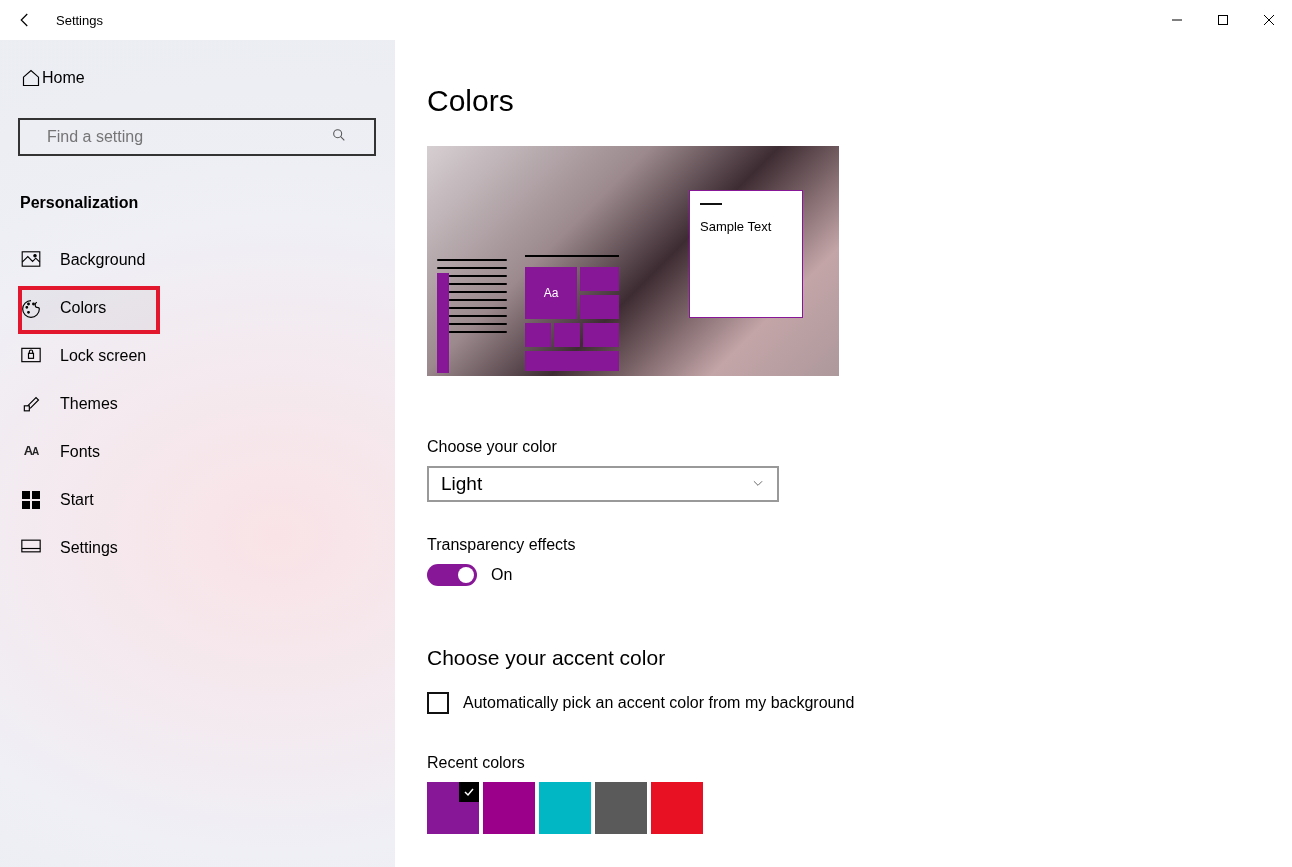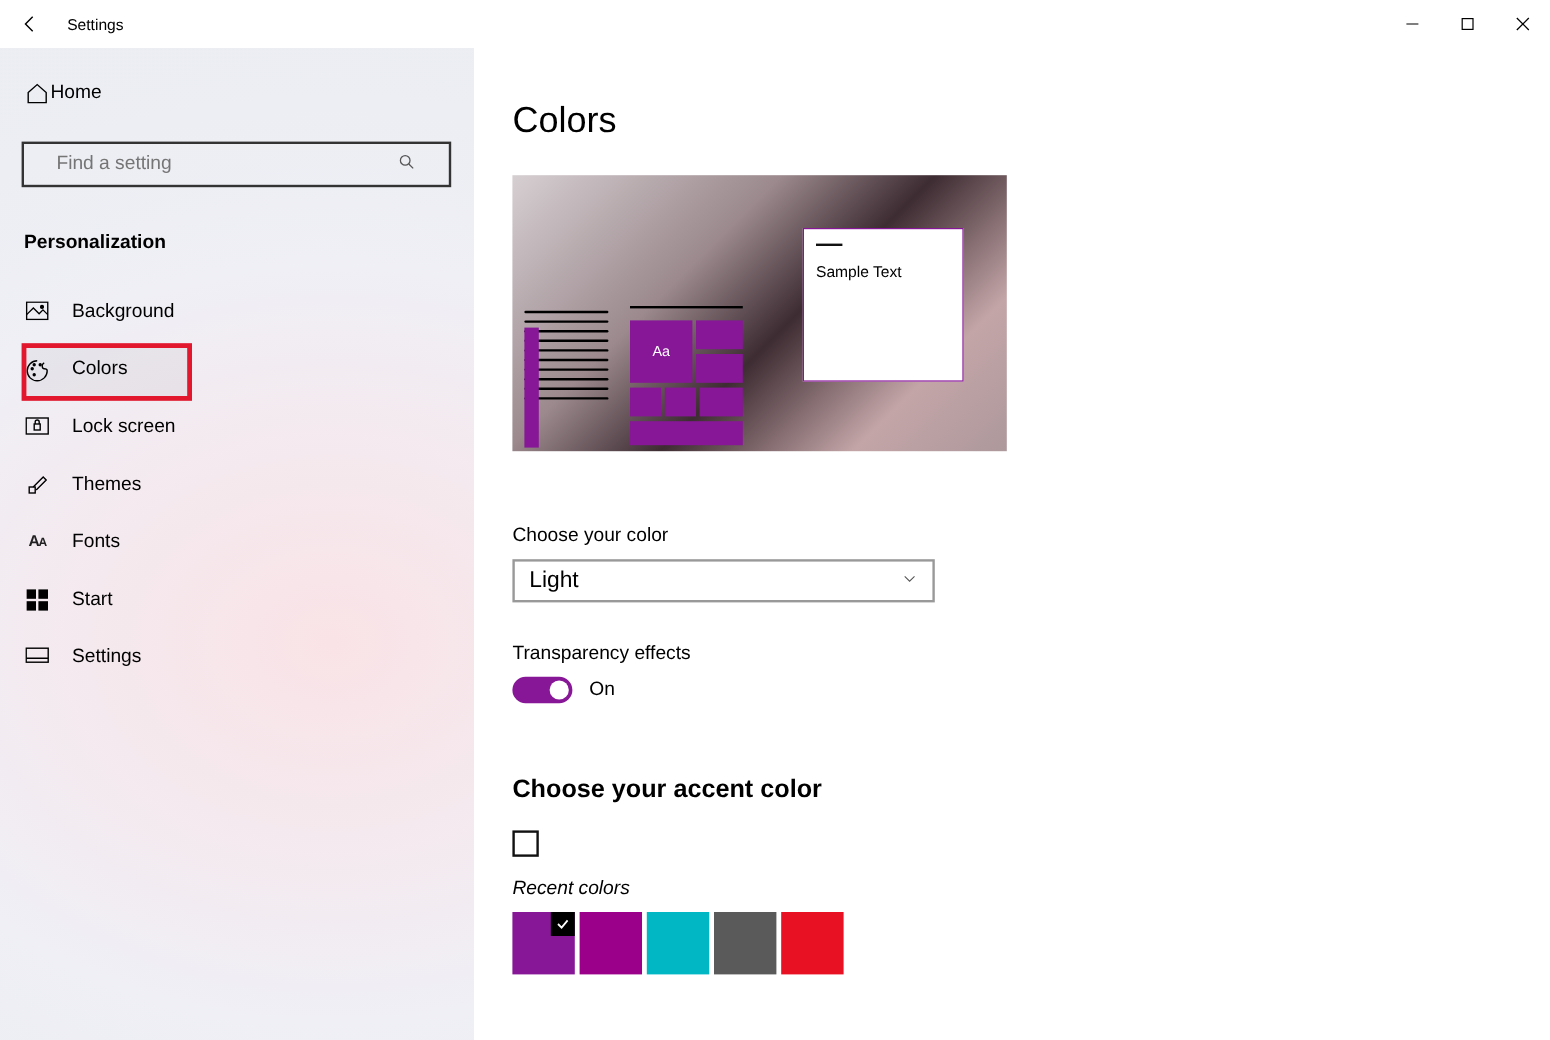--- a/index.html
+++ b/index.html
@@ -41,26 +41,26 @@
 .preview-strip .accent { position: absolute; left: 0; bottom: 0; width: 12px; height: 100px; background: #881798; }
 .preview-tiles { position: absolute; left: 98px; bottom: 3px; width: 94px; height: 118px; }
 .tile-top { position:absolute; left:0; top:0; width:94px; height:2px; background:#000; }
 .tile-a { position:absolute; left:0; top:12px; width:52px; height:52px; background:#881798; display:flex; align-items:center; justify-content:center; color:#fff; font-size:12px; }
 .tile-b1 { position:absolute; left:55px; top:12px; width:39px; height:24px; background:#881798; }
 .tile-b2 { position:absolute; left:55px; top:40px; width:39px; height:24px; background:#881798; }
 .tile-c1 { position:absolute; left:0; top:68px; width:26px; height:24px; background:#881798; }
 .tile-c2 { position:absolute; left:29px; top:68px; width:26px; height:24px; background:#881798; }
 .tile-c3 { position:absolute; left:58px; top:68px; width:36px; height:24px; background:#881798; }
 .tile-d { position:absolute; left:0; top:96px; width:94px; height:20px; background:#881798; }
-.preview-window { position:absolute; top:44px; right:36px; width:134px; height:128px; background:#fff; border:1px solid #881798; padding:12px 10px; }
+.preview-window { position:absolute; top:44px; right:36px; width:114px; height:128px; background:#fff; border:1px solid #881798; padding:12px 10px; }
 .preview-window .topbar { width:22px; height:2px; background:#111; margin-bottom:14px; }
 .preview-window .sample { font-size:13px; color:#000; }
 
 .section-label { font-size: 16px; color: #000; margin-top: 62px; margin-bottom: 10px; }
-.section-label.h2 { font-size: 21px; font-weight: 700; margin-top: 60px; margin-bottom: 22px; }
+.section-label.h2 { font-size: 21px; font-weight: 400; margin-top: 60px; margin-bottom: 22px; }
 .section-label.sub { margin-top: 34px; margin-bottom: 10px; }
 
 .select-box { width: 352px; height: 36px; border: 2px solid #999; display:flex; align-items:center; justify-content:space-between; padding: 0 12px; cursor:pointer; font-size:19px; }
 
 .toggle-row { display:flex; align-items:center; gap:14px; margin-top: 6px; }
 .toggle { width: 50px; height: 22px; border-radius: 11px; background: #881798; position:relative; cursor:pointer; }
 .toggle .knob { position:absolute; right:3px; top:3px; width:16px; height:16px; border-radius:50%; background:#fff; }
 .toggle-label { font-size:16px; }
 
 .checkbox-row { display:flex; align-items:center; gap:14px; margin-top: 4px; }
@@ -251,23 +251,24 @@
     <div class="toggle-row">
       <div class="toggle">
           <div class="knob"></div>
         </div>
       <div class="toggle-label">On</div>
     </div>
 
     <div class="section-label h2">Choose your accent color</div>
     <div class="checkbox-row">
       <div class="checkbox"></div>
-    </div>
-
-    <div class="section-label sub" style="margin-top:18px;font-style:italic;">Recent colors</div>
+      <div class="checkbox-label">Automatically pick an accent color from my background</div>
+    </div>
+
+    <div class="section-label sub" style="margin-top:40px;">Recent colors</div>
     <div class="swatch-row">
         <div class="swatch" style="background: rgb(136, 23, 152);">
           <div class="check">
             <svg width="12" height="12" viewBox="0 0 24 24" fill="none" stroke-width="3">
               <path d="M4 12 L10 18 L20 6"></path>
             </svg>
           </div>
         </div>
         <div class="swatch" style="background: rgb(154, 0, 137);"></div>
         <div class="swatch" style="background: rgb(0, 183, 195);"></div>

